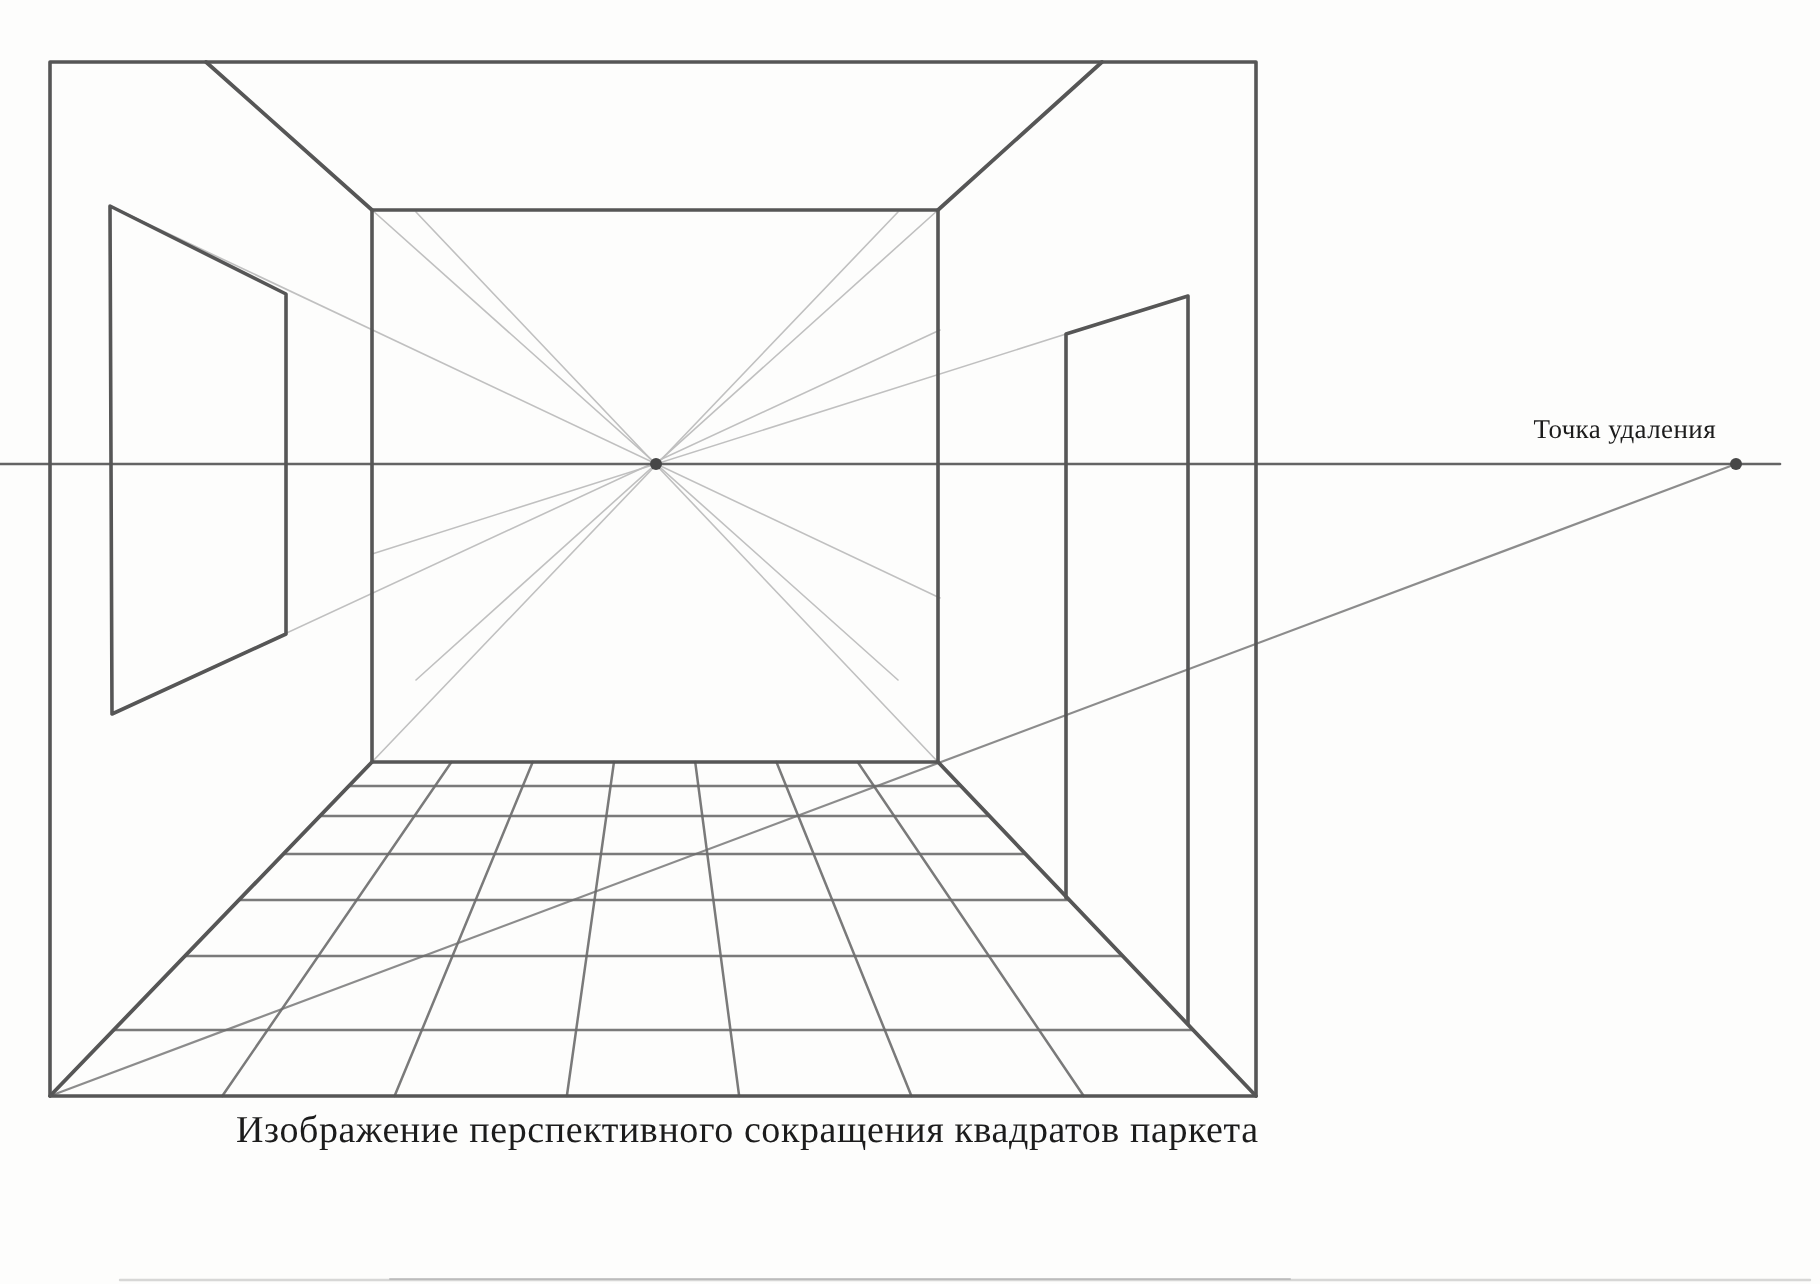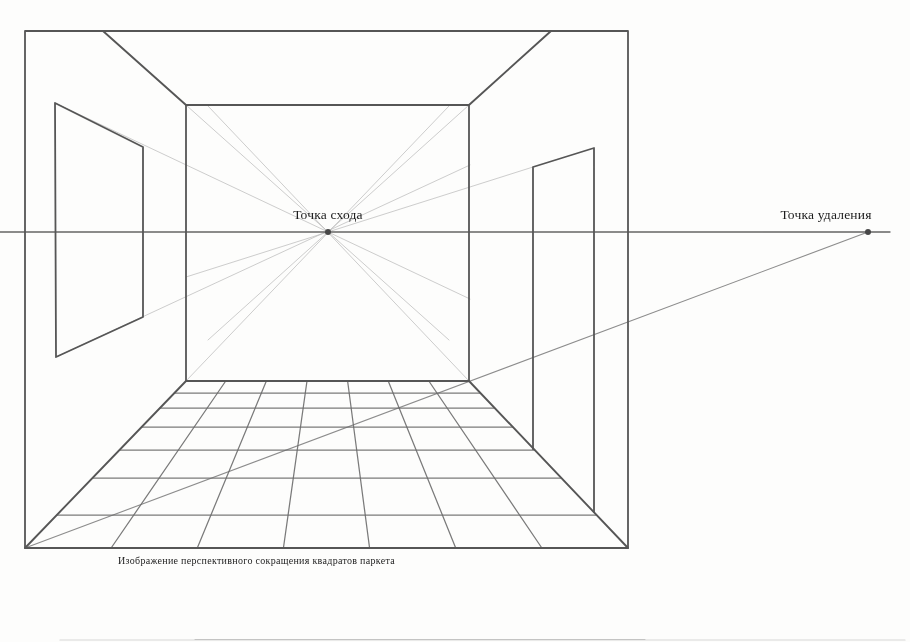--- a/index.html
+++ b/index.html
@@ -7,24 +7,24 @@
     position:relative;width:910px;height:642px;margin:0 auto;
     background:#fdfdfc;overflow:hidden;
     font-family:"Liberation Serif","DejaVu Serif",serif;
   }
   .drawing-svg{position:absolute;left:0;top:0;}
   .lbl{
     position:absolute;color:#1c1c1c;font-size:13.5px;letter-spacing:.2px;
     white-space:nowrap;
   }
   .lbl-vp{left:252px;top:207px;width:152px;text-align:center;}
-  .lbl-dp{left:774px;top:207px;width:104px;text-align:center;}
+  .lbl-dp{left:754px;top:207px;width:104px;text-align:right;}
   .caption-floor{
     position:absolute;left:118px;top:555px;color:#1c1c1c;
-    font-size:10px;letter-spacing:.3px;white-space:nowrap;
+    font-size:19px;letter-spacing:.3px;white-space:nowrap;
   }
   .caption-title{
     position:absolute;left:183px;top:600px;width:604px;text-align:center;
     color:#111;font-size:15.5px;font-weight:bold;letter-spacing:.2px;white-space:nowrap;
   }
 </style>
 </head>
 <body>
 
 <div class="page">
@@ -58,20 +58,19 @@
       <line x1="25" y1="548" x2="186" y2="381" stroke="#565656" stroke-width="1.9" stroke-linecap="round"></line>
       <line x1="628" y1="548" x2="469" y2="381" stroke="#565656" stroke-width="1.9" stroke-linecap="round"></line>
       <polygon points="55,103 143,147 143,317 56,357" fill="none" stroke="#565656" stroke-width="1.8" stroke-linejoin="round" stroke-linecap="round"></polygon>
       <polyline points="533,449 533,167 594,148 594,512" fill="none" stroke="#565656" stroke-width="1.8" stroke-linejoin="round" stroke-linecap="round"></polyline>
       <circle cx="328" cy="232" r="3" fill="#474747"></circle>
       <circle cx="868" cy="232" r="3" fill="#474747"></circle>
       <line x1="60" y1="640" x2="905" y2="640" stroke="#c6c6c6" stroke-width="1.2" stroke-linecap="round" stroke-opacity="0.7"></line>
       <line x1="195" y1="639.5" x2="645" y2="639.5" stroke="#aaaaaa" stroke-width="1" stroke-linecap="round" stroke-opacity="0.6"></line>
     </svg>
 
-  <div class="lbl lbl-vp">Точка схода</div>
 
   <div class="lbl lbl-dp">Точка удаления</div>
 
   <div class="caption-floor">Изображение перспективного сокращения квадратов паркета</div>
 
 
 </div>
 
 </body></html>

